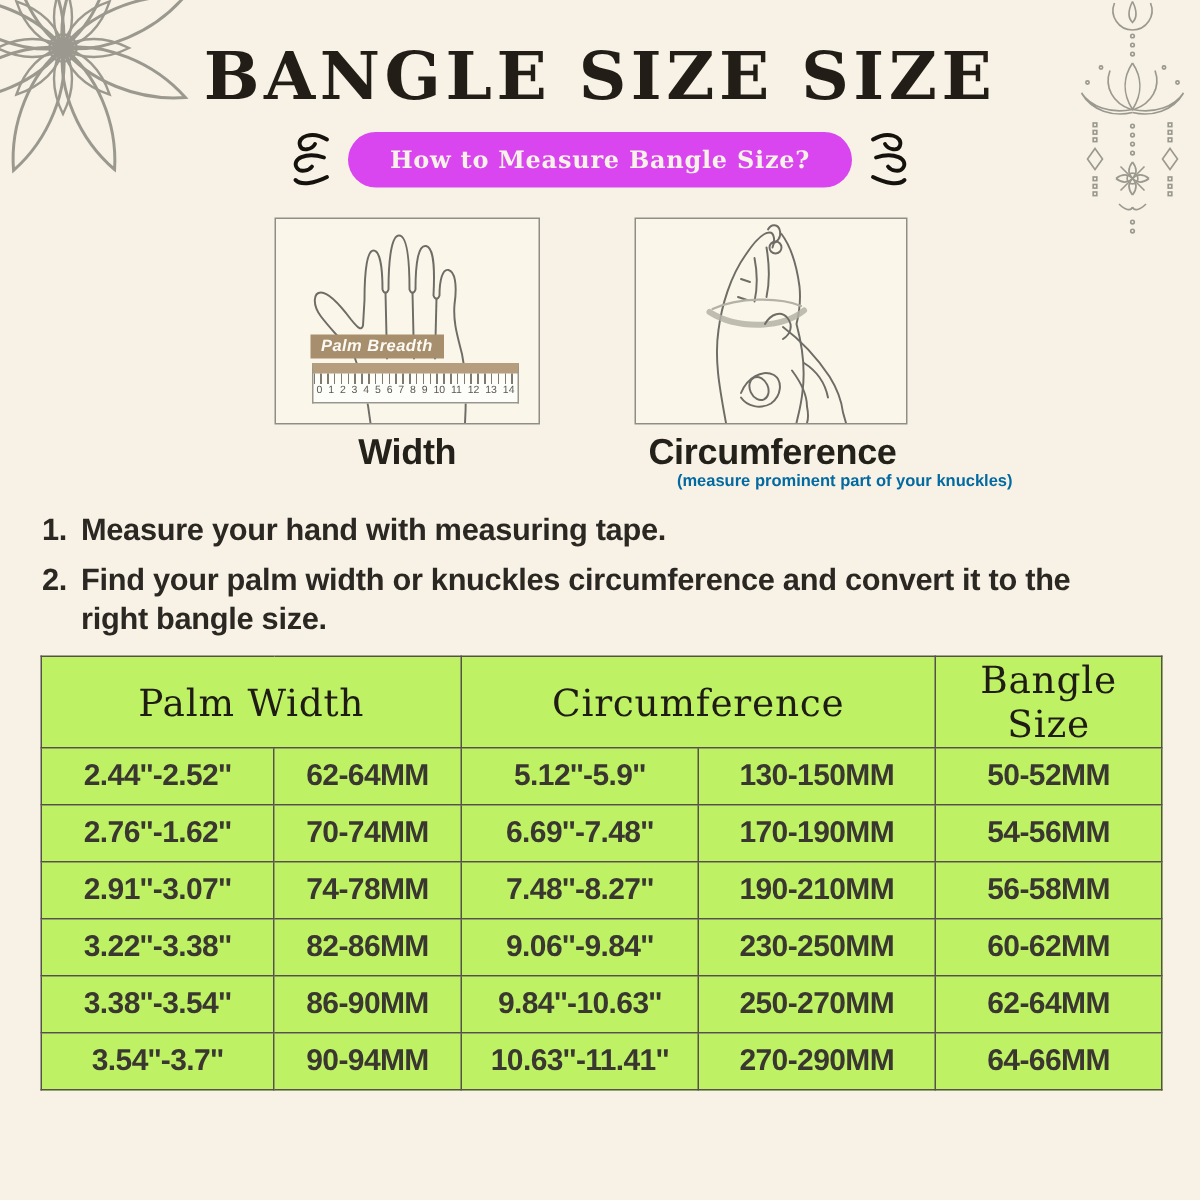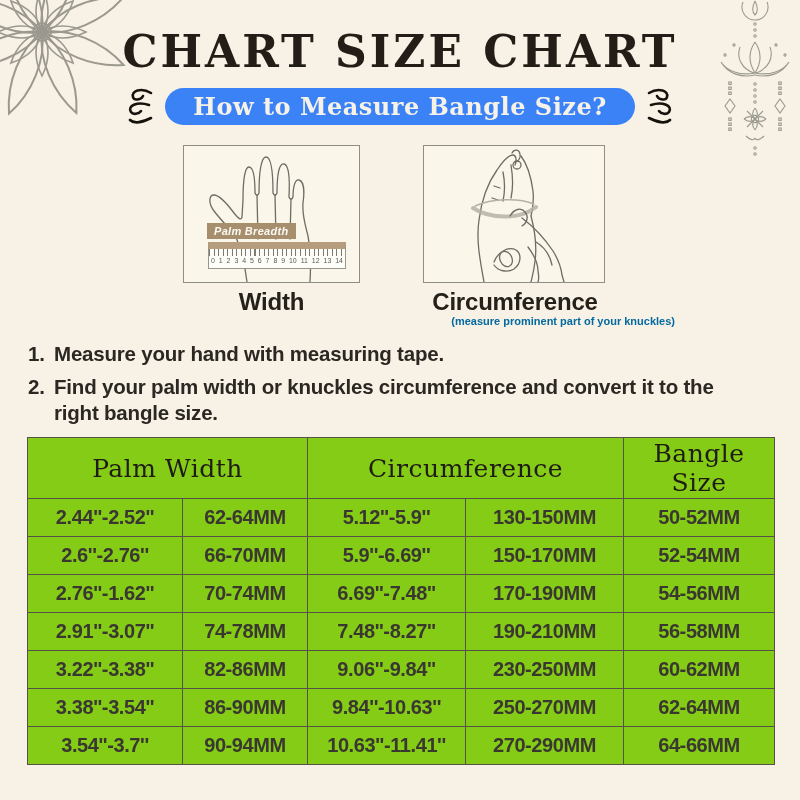--- a/index.html
+++ b/index.html
@@ -16,23 +16,23 @@
   .title{
     position:absolute;top:26px;left:0;width:100%;text-align:center;
     font-family:"DejaVu Serif",serif;font-weight:700;font-size:44px;
     letter-spacing:3px;color:#221e17;
   }
   .pill-row{
     position:absolute;top:85px;left:0;width:100%;
     display:flex;justify-content:center;align-items:center;gap:12px;
   }
   .pill{
-    background:#3b82f6;color:#f6f2e8;border-radius:19px;
+    background:#d946ef;color:#f6f2e8;border-radius:19px;
     height:37px;line-height:37px;padding:0 28px;
-    font-family:"DejaVu Serif",serif;font-weight:700;font-size:24px;
+    font-family:"DejaVu Serif",serif;font-weight:700;font-size:16px;
     letter-spacing:.5px;
   }
   .squiggle{stroke:#15120e;fill:none;stroke-width:2.6;stroke-linecap:round;}
 
   
   .illu-box{
     position:absolute;top:145px;height:138px;background:#faf6ea;
     border:1px solid #8f8d85;box-sizing:border-box;
   }
   #box-width{left:183px;width:177px;}
@@ -77,21 +77,21 @@
   .instr-num{flex:0 0 26px;}
   .instr-text{max-width:682px;}
 
   
   table.size-table{
     position:absolute;left:27px;top:437px;width:747px;
     border-collapse:collapse;table-layout:fixed;
   }
   table.size-table th,table.size-table td{
     border:1.5px solid #56524a;text-align:center;vertical-align:middle;
-    background:#84cc16;
+    background:#bef264;
   }
   table.size-table th{
     height:52px;font-family:"DejaVu Serif",serif;font-weight:400;
     font-size:25px;color:#1f1b15;letter-spacing:.5px;
   }
   table.size-table td{
     height:35px;font-size:20px;font-weight:700;color:#3a3731;
     letter-spacing:-.4px;
   }
 </style>
@@ -182,21 +182,21 @@
           <rect x="98.8" y="87" width="2.4" height="2.4"></rect>
           <rect x="98.8" y="92" width="2.4" height="2.4"></rect>
         <path d="M100 99 L105 106 L100 113 L95 106 Z"></path>
         <rect x="98.8" y="118" width="2.4" height="2.4"></rect>
           <rect x="98.8" y="123" width="2.4" height="2.4"></rect>
           <rect x="98.8" y="128" width="2.4" height="2.4"></rect>
       </g>
     </g>
   </svg>
 
-  <div class="title">CHART SIZE CHART</div>
+  <div class="title">BANGLE SIZE SIZE</div>
 
   <div class="pill-row">
     <svg width="34" height="42" viewBox="0 0 34 42">
       <path class="squiggle" d="M32 8 C22 2 12 6 14 12 C15 16 22 15 24 11"></path>
       <path class="squiggle" d="M30 20 C18 16 8 21 12 27 C14 30 20 29 22 26"></path>
       <path class="squiggle" d="M32 33 C24 37 15 39 11 35"></path>
     </svg>
     <div class="pill">How to Measure Bangle Size?</div>
     <svg width="34" height="42" viewBox="0 0 34 42" style="transform:scaleX(-1);">
       <path class="squiggle" d="M32 8 C22 2 12 6 14 12 C15 16 22 15 24 11"></path>
@@ -299,27 +299,20 @@
     </thead>
     <tbody id="size-table-body">
         <tr>
           <td>2.44''-2.52''</td>
           <td>62-64MM</td>
           <td>5.12''-5.9''</td>
           <td>130-150MM</td>
           <td>50-52MM</td>
         </tr>
         <tr>
-          <td>2.6''-2.76''</td>
-          <td>66-70MM</td>
-          <td>5.9''-6.69''</td>
-          <td>150-170MM</td>
-          <td>52-54MM</td>
-        </tr>
-        <tr>
           <td>2.76''-1.62''</td>
           <td>70-74MM</td>
           <td>6.69''-7.48''</td>
           <td>170-190MM</td>
           <td>54-56MM</td>
         </tr>
         <tr>
           <td>2.91''-3.07''</td>
           <td>74-78MM</td>
           <td>7.48''-8.27''</td>

